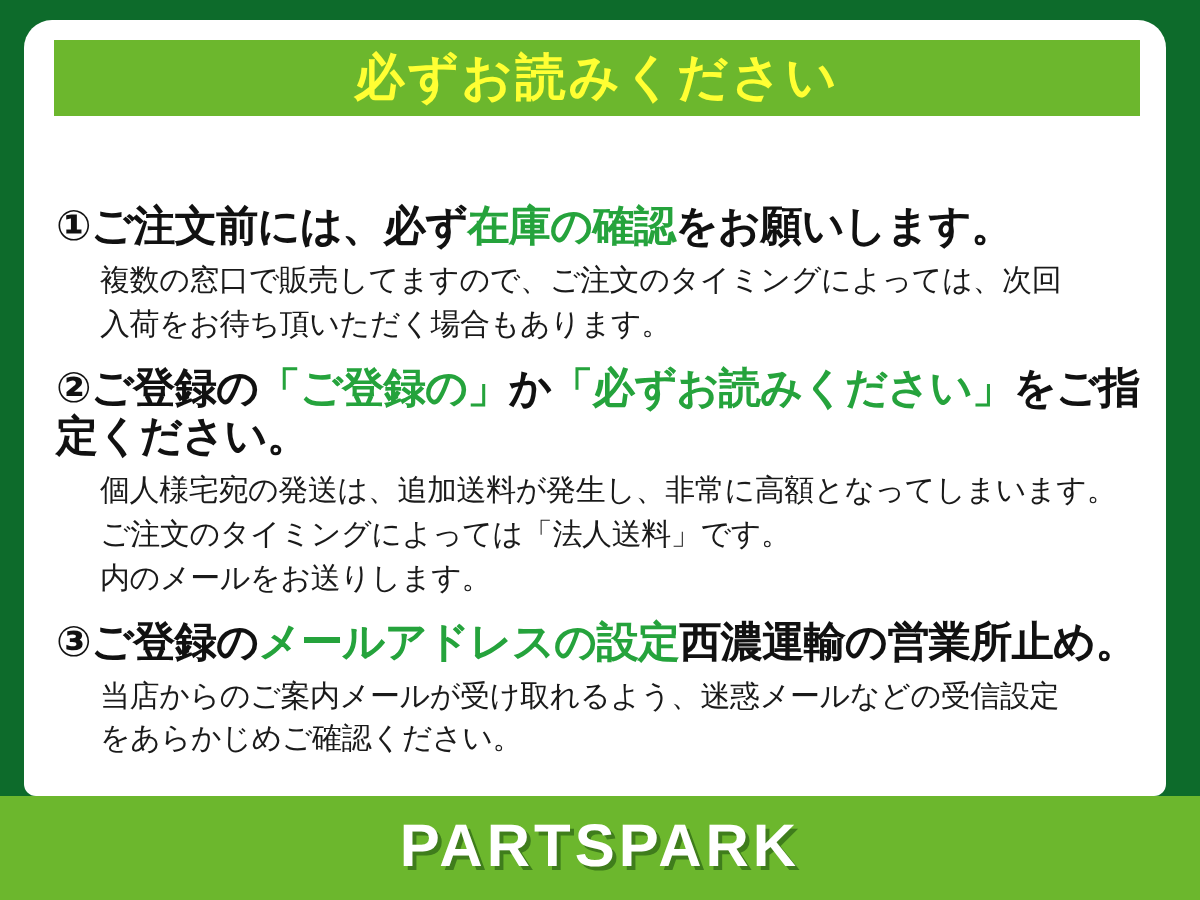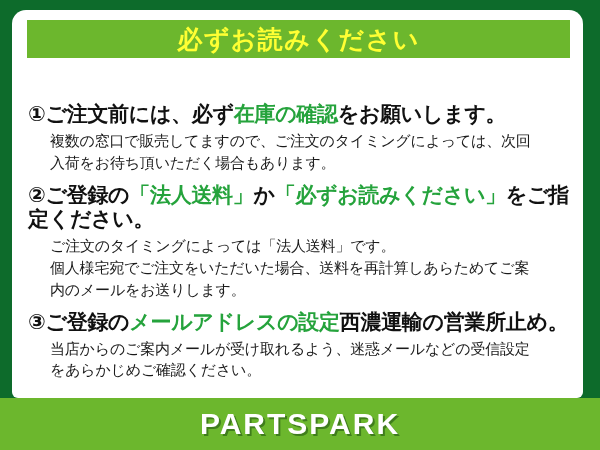--- a/index.html
+++ b/index.html
@@ -131,24 +131,24 @@
 
     <div id="items">
         <div class="item">
           <div class="item-heading"><span>①</span><span>ご注文前には、必ず</span><span class="hl">在庫の確認</span><span>をお願いします。</span></div>
           <div class="item-sub">
             <div class="sub-line">複数の窓口で販売してますので、ご注文のタイミングによっては、次回</div>
             <div class="sub-line">入荷をお待ち頂いただく場合もあります。</div>
           </div>
         </div>
         <div class="item">
-          <div class="item-heading wrapped"><span>②</span><span>ご登録の</span><span class="hl">「法人送料」</span><span>か</span><span class="hl">「必ずお読みください」</span><span>をご指定ください。</span></div>
+          <div class="item-heading wrapped"><span>②</span><span>ご登録の</span><span class="hl">「ご登録の」</span><span>か</span><span class="hl">「必ずお読みください」</span><span>をご指定ください。</span></div>
           <div class="item-sub">
+            <div class="sub-line">個人様宅宛の発送は、追加送料が発生し、非常に高額となってしまいます。</div>
             <div class="sub-line">ご注文のタイミングによっては「法人送料」です。</div>
-            <div class="sub-line">個人様宅宛でご注文をいただいた場合、送料を再計算しあらためてご案</div>
             <div class="sub-line">内のメールをお送りします。</div>
           </div>
         </div>
         <div class="item">
           <div class="item-heading"><span>③</span><span>ご登録の</span><span class="hl">メールアドレスの設定</span><span>西濃運輸の営業所止め。</span></div>
           <div class="item-sub">
             <div class="sub-line">当店からのご案内メールが受け取れるよう、迷惑メールなどの受信設定</div>
             <div class="sub-line">をあらかじめご確認ください。</div>
           </div>
         </div>

